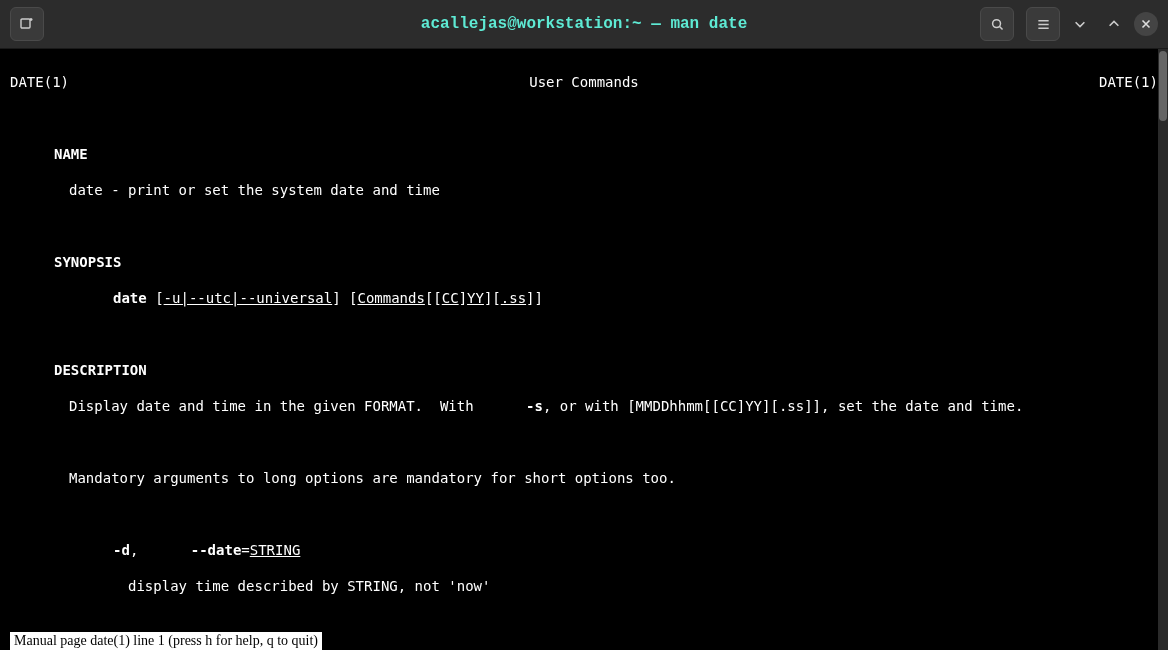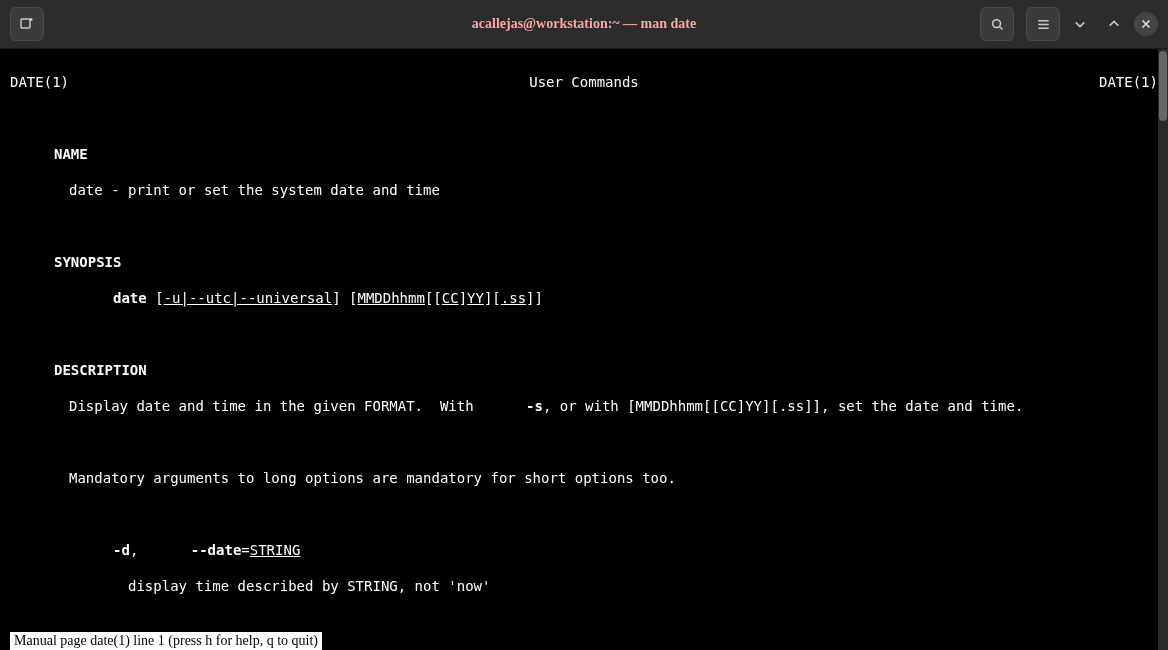--- a/index.html
+++ b/index.html
@@ -36,24 +36,24 @@
 .tb-btn-boxed {
   background: #3a3a3a;
   border: 1px solid #4a4a4a;
   margin-left: 6px;
 }
 .tb-btn-boxed:first-child { margin-left: 0; }
 .tb-title {
   position: absolute;
   left: 50%;
   transform: translateX(-50%);
-  font-family: Liberation Serif, serif;
+  font-family: Liberation Mono, monospace;
   font-weight: 600;
-  font-size: 14px;
-  color: #fca5a5;
+  font-size: 16px;
+  color: #5eead4;
 }
 .tb-right {
   margin-left: auto;
   display: flex;
   align-items: center;
   gap: 6px;
 }
 .tb-circle {
   width: 24px;
   height: 24px;
@@ -151,21 +151,21 @@
   </div>
 </div>
 
 <div class="terminal">
 <div class="header-row"><span>DATE(1)</span><span>User Commands</span><span>DATE(1)</span></div>
 <div> </div>
 <div><span class="b">NAME</span></div>
 <div>       <span>date - print or set the system date and time</span></div>
 <div> </div>
 <div><span class="b">SYNOPSIS</span></div>
-<div>       <span class="b">date</span><span> [</span><span class="u">-u|--utc|--universal</span><span>] [</span><span class="u">MMDDhhmm</span><span>[[</span><span class="u">CC</span><span>]</span><span class="u">YY</span><span>][</span><span class="u">.ss</span><span>]]</span></div>
+<div>       <span class="b">date</span><span> [</span><span class="u">-u|--utc|--universal</span><span>] [</span><span class="u">Commands</span><span>[[</span><span class="u">CC</span><span>]</span><span class="u">YY</span><span>][</span><span class="u">.ss</span><span>]]</span></div>
 <div> </div>
 <div><span class="b">DESCRIPTION</span></div>
 <div>       <span>Display date and time in the given FORMAT.  With </span><span class="b">-s</span><span>, or with [MMDDhhmm[[CC]YY][.ss]], set the date and time.</span></div>
 <div> </div>
 <div>       <span>Mandatory arguments to long options are mandatory for short options too.</span></div>
 <div> </div>
 <div>       <span class="b">-d</span><span>, </span><span class="b">--date</span><span>=</span><span class="u">STRING</span></div>
 <div>              <span>display time described by STRING, not 'now'</span></div>
 <div> </div>
 

